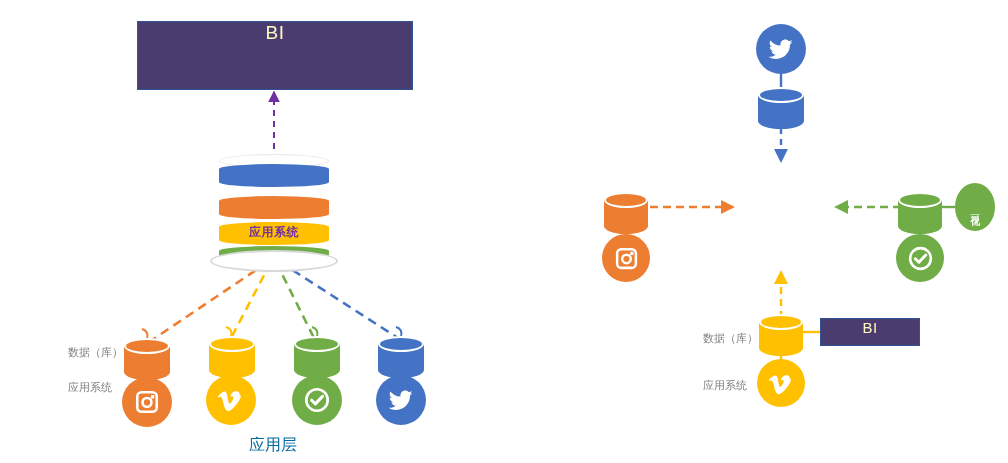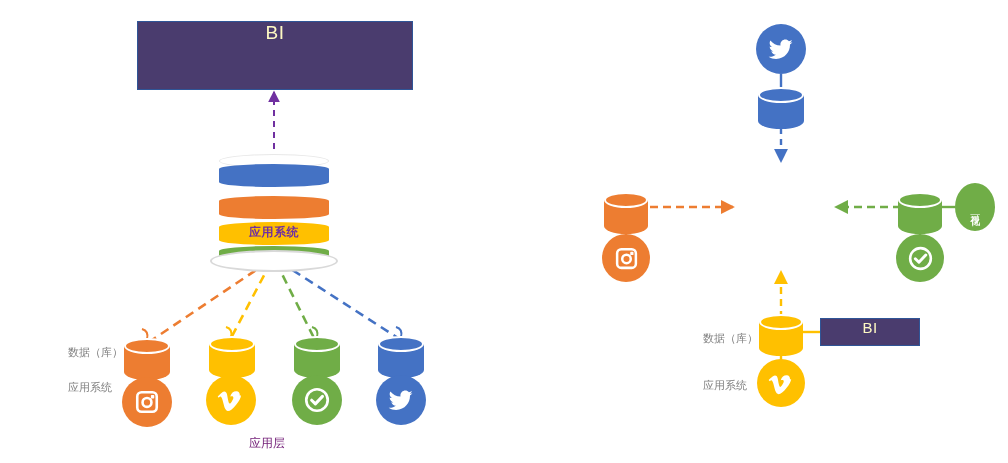--- a/index.html
+++ b/index.html
@@ -35,21 +35,21 @@
     left: 820px; top: 318px; width: 100px; height: 28px;
     font-size: 15px;
   }
 
   
   .lbl {
     color: #808080;
     font-size: 11px;
     white-space: nowrap;
   }
-  .lbl-dark { color: #701a75; font-size: 12px; }
+  .lbl-dark { color: #0369a1; font-size: 16px; }
 
   
   .warehouse { width: 110px; height: 108px; }
   .warehouse .band {
     position: absolute; left: 0; width: 110px; height: 23px;
     border-radius: 50% / 22%;
   }
   .wh-title {
     position: absolute; width: 110px; text-align: center;
     font-size: 12px; font-weight: bold; color: #7030A0;

